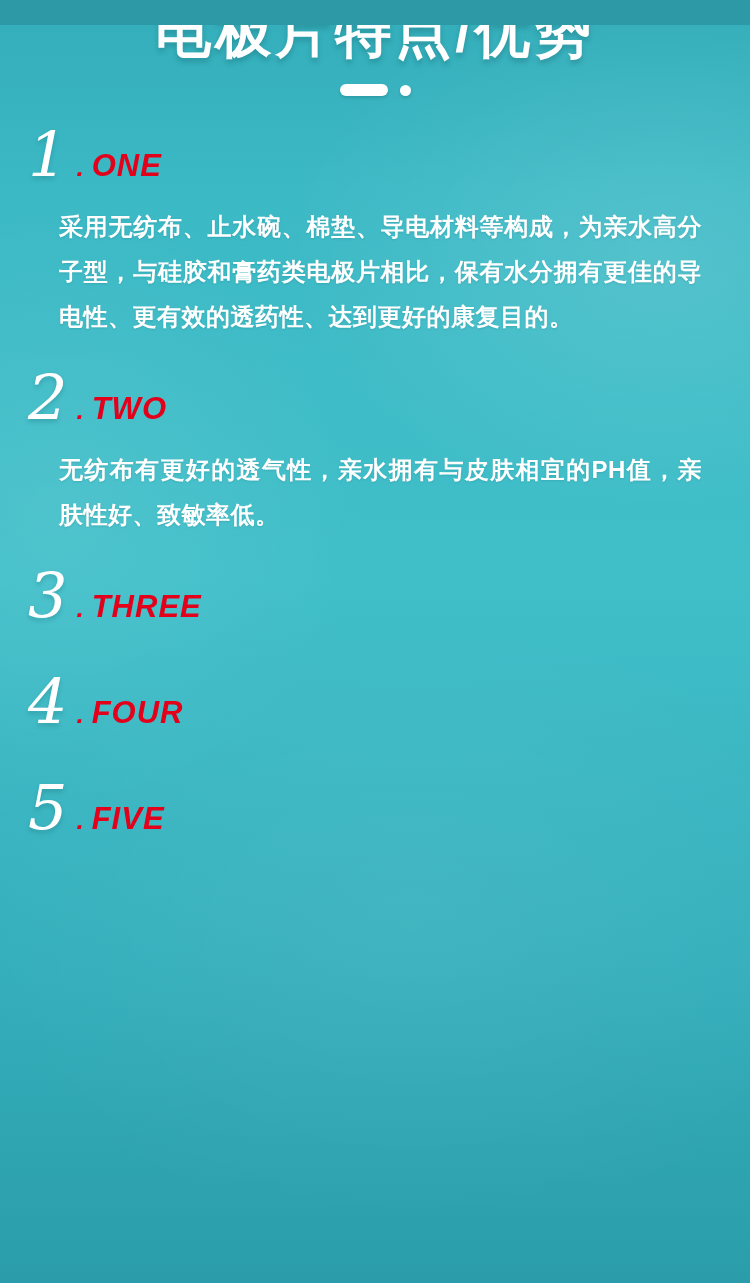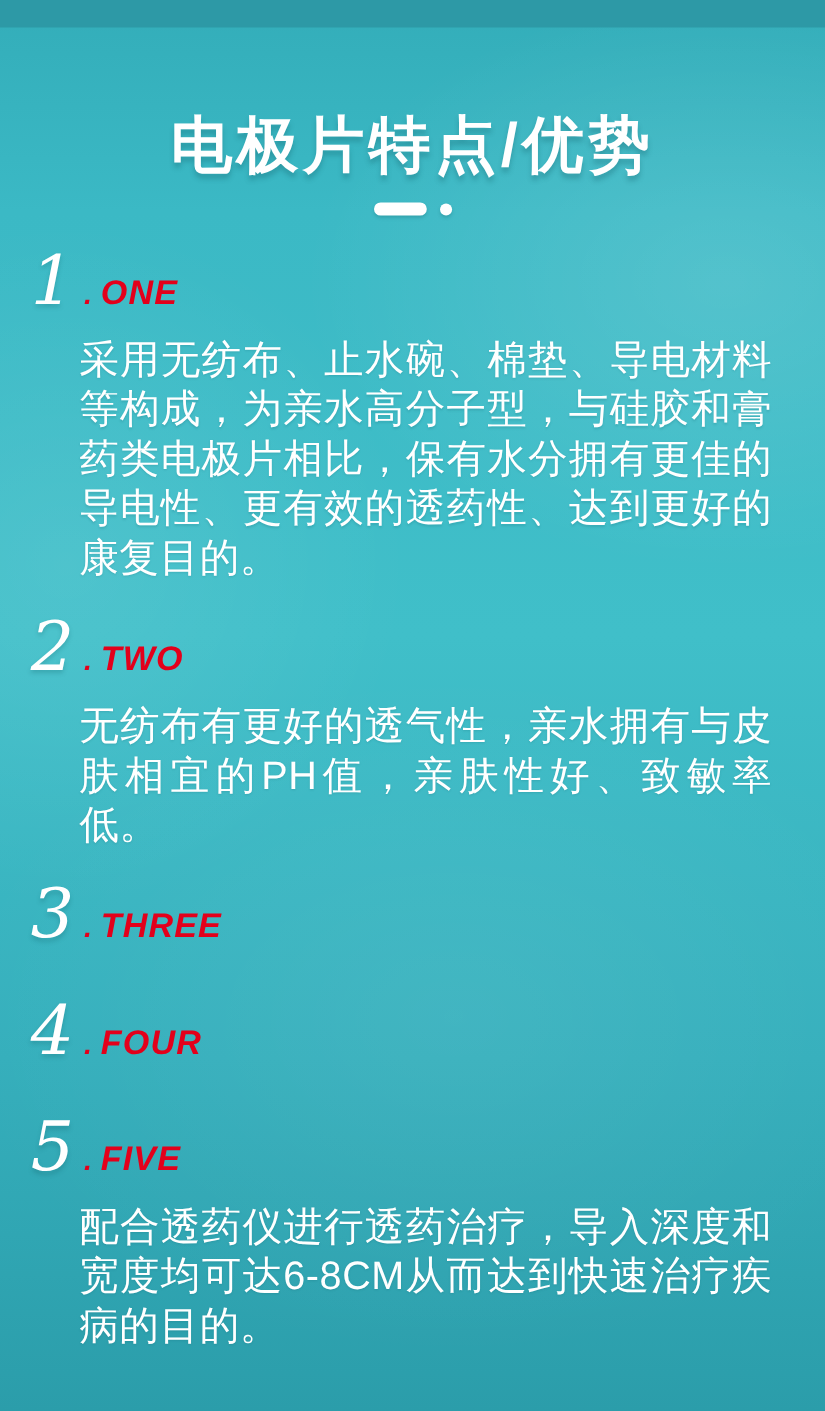--- a/index.html
+++ b/index.html
@@ -20,21 +20,20 @@
   }
   .top-strip {
     position: absolute;
     top: 0; left: 0;
     width: 100%;
     height: 25px;
     background: #2d99a6;
   }
   .title {
     margin: 0;
-    padding-top: 100px;
     text-align: center;
     font-size: 56px;
     line-height: 1.15;
     font-weight: 700;
     letter-spacing: 4px;
     color: #ffffff;
     text-shadow: 0 4px 5px rgba(15, 90, 100, 0.30);
   }
   .title-underline {
     margin-top: 20px;
@@ -88,23 +87,23 @@
   }
   .section-word {
     font-family: "Liberation Sans", sans-serif;
     font-style: italic;
     font-weight: 700;
     font-size: 31px;
     letter-spacing: 1px;
     color: #e3001b;
   }
   .section-text {
-    margin: 2px 0 0 44px;
-    font-size: 36px;
-    font-weight: 400;
+    margin: 2px 0 0 31px;
+    font-size: 24px;
+    font-weight: 700;
     line-height: 45px;
     letter-spacing: 0.5px;
     color: #ffffff;
     text-align: justify;
     text-shadow: 0 1px 2px rgba(15, 90, 100, 0.18);
   }
 </style>
 </head>
 <body>
 
@@ -153,17 +152,16 @@
         <span class="section-word">FOUR</span>
       </div>
     </div>
 
     <div class="section">
       <div class="section-heading">
         <span class="section-number">5</span>
         <span class="section-separator">.</span>
         <span class="section-word">FIVE</span>
       </div>
-      <p class="section-text">配合透药仪进行透药治疗，导入深度和宽度均可达6-8CM从而达到快速治疗疾病的目的。</p>
     </div>
 
   </div>
 </div>
 
 </body></html>

